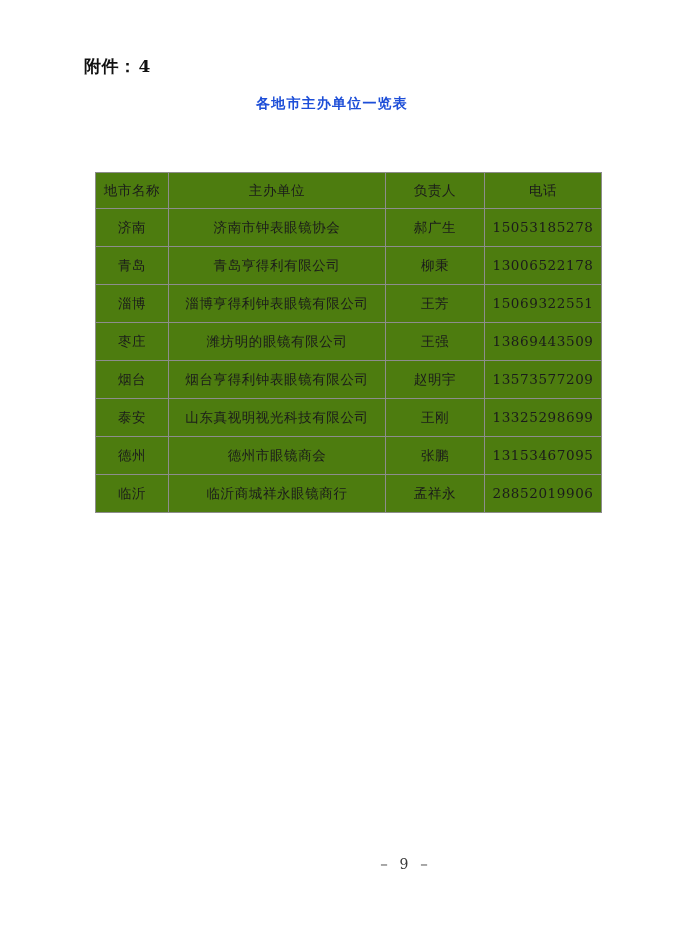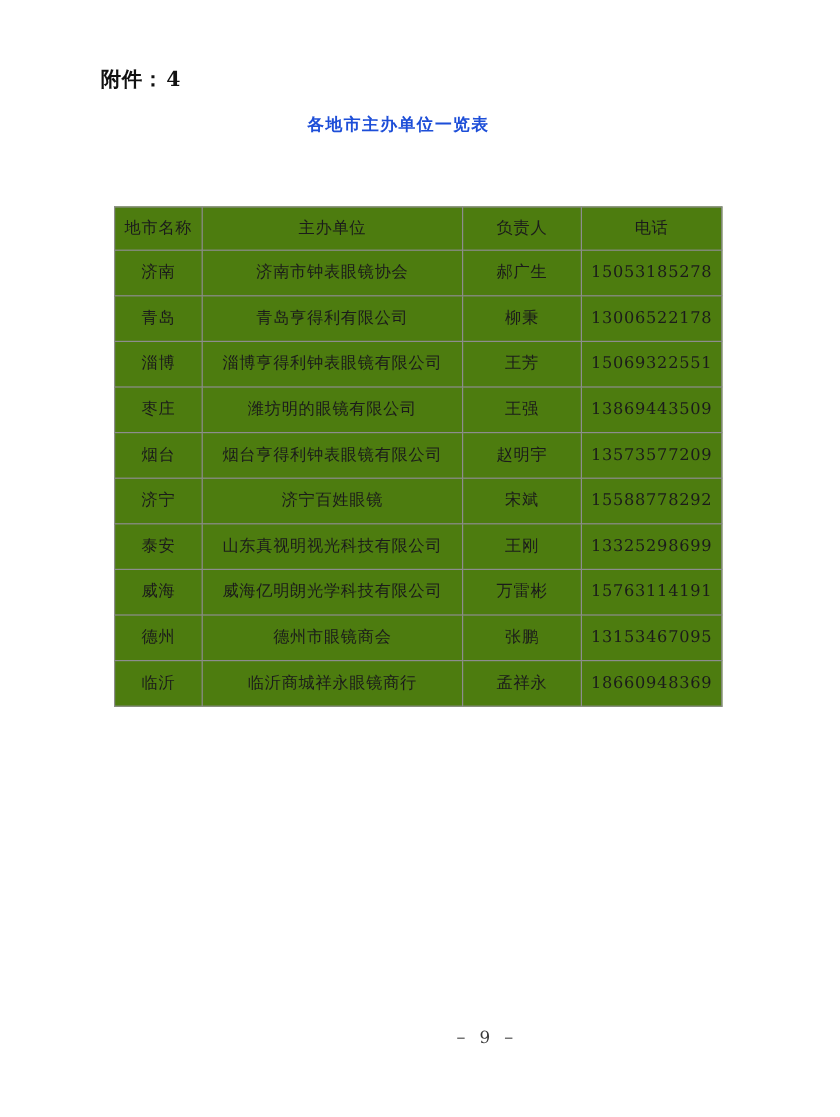--- a/index.html
+++ b/index.html
@@ -169,48 +169,36 @@
             <td>王强</td>
             <td class="phone-cell">13869443509</td>
           </tr>
           <tr>
             <td>烟台</td>
             <td class="org-cell">烟台亨得利钟表眼镜有限公司</td>
             <td>赵明宇</td>
             <td class="phone-cell">13573577209</td>
           </tr>
           <tr>
-            <td>济宁</td>
-            <td class="org-cell">济宁百姓眼镜</td>
-            <td>宋斌</td>
-            <td class="phone-cell">15588778292</td>
-          </tr>
-          <tr>
             <td>泰安</td>
             <td class="org-cell">山东真视明视光科技有限公司</td>
             <td>王刚</td>
             <td class="phone-cell">13325298699</td>
           </tr>
           <tr>
-            <td>威海</td>
-            <td class="org-cell">威海亿明朗光学科技有限公司</td>
-            <td>万雷彬</td>
-            <td class="phone-cell">15763114191</td>
-          </tr>
-          <tr>
             <td>德州</td>
             <td class="org-cell">德州市眼镜商会</td>
             <td>张鹏</td>
             <td class="phone-cell">13153467095</td>
           </tr>
           <tr>
             <td>临沂</td>
             <td class="org-cell">临沂商城祥永眼镜商行</td>
             <td>孟祥永</td>
-            <td class="phone-cell">18660948369</td>
+            <td class="phone-cell">28852019906</td>
           </tr>
         </tbody>
     </table>
   </div>
 
   <div class="page-number">
     <span class="pn-inner">－ 9 －</span>
   </div>
 
 </div>

